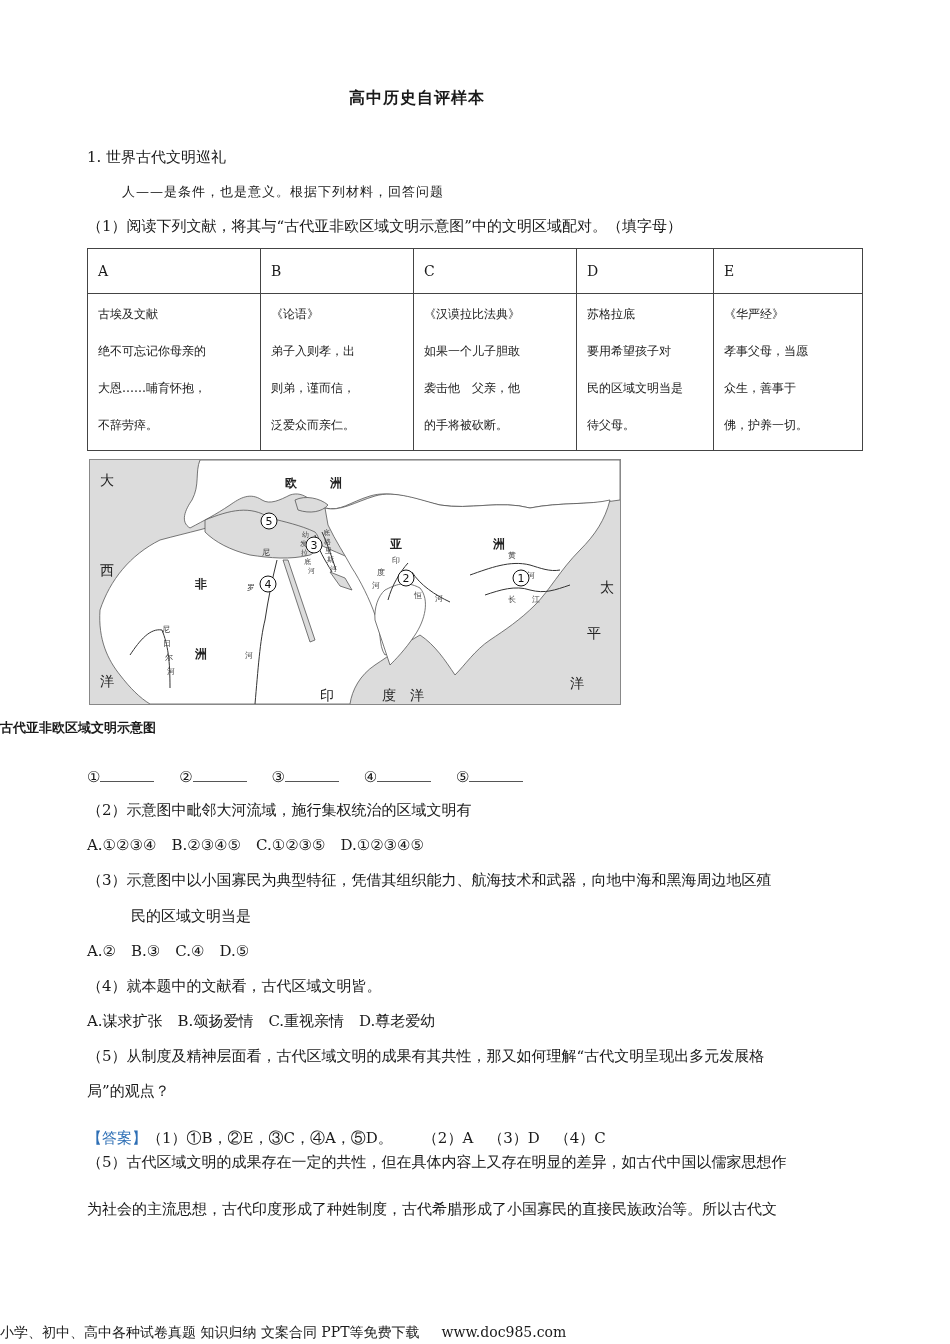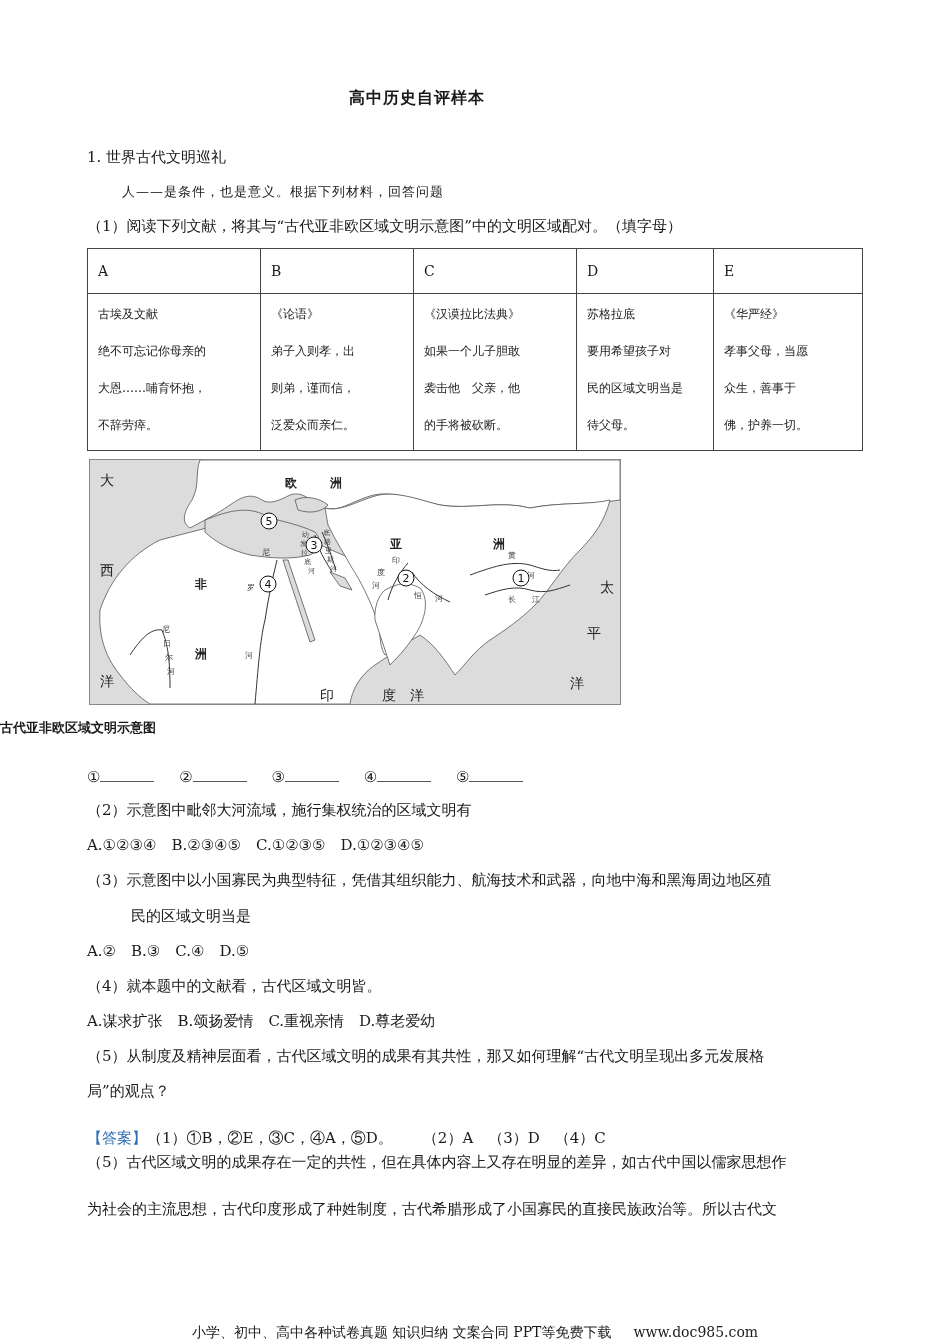--- a/index.html
+++ b/index.html
@@ -12,21 +12,21 @@
   .kai { font-size: 13px; letter-spacing: 1px; }
   table.lit { position: absolute; left: 87px; top: 248px; width: 776px; border-collapse: collapse; }
   table.lit td { border: 1.5px solid #444; vertical-align: top; font-size: 12px; padding: 0 10px; }
   table.lit tr.hdr td { height: 44px; vertical-align: middle; font-size: 14px; }
   table.lit tr.body td { height: 154px; line-height: 37px; padding-top: 2px; }
   .map { left: 89px; top: 459px; width: 530px; height: 244px; border: 1.5px solid #888; background: #dcdcdc; overflow: hidden; }
   .map svg { display: block; }
   .caption { left: 0; width: 680px; top: 719px; text-align: left; font-size: 13px; font-weight: bold; }
   .blank { display: inline-block; width: 54px; border-bottom: 1px solid #555; height: 14px; margin-right: 20px; vertical-align: baseline; }
   .ans-tag { color: #2e6fb5; }
-  .footer { left: 0; width: 950px; top: 1324px; text-align: center; font-size: 14px; }
+  .footer { left: 0; width: 950px; top: 1324px; text-align: left; font-size: 14px; }
   .footer .url { margin-left: 22px; }
 </style>
 </head>
 <body>
 
 <div class="abs title">高中历史自评样本</div>
 
 <div class="abs line" style="left:87px; top:148px;">1. 世界古代文明巡礼</div>
 <div class="abs kai" style="left:122px; top:183px;">人——是条件，也是意义。根据下列材料，回答问题</div>
 <div class="abs line" style="left:87px; top:217px;">（1）阅读下列文献，将其与“古代亚非欧区域文明示意图”中的文明区域配对。（填字母）</div>

